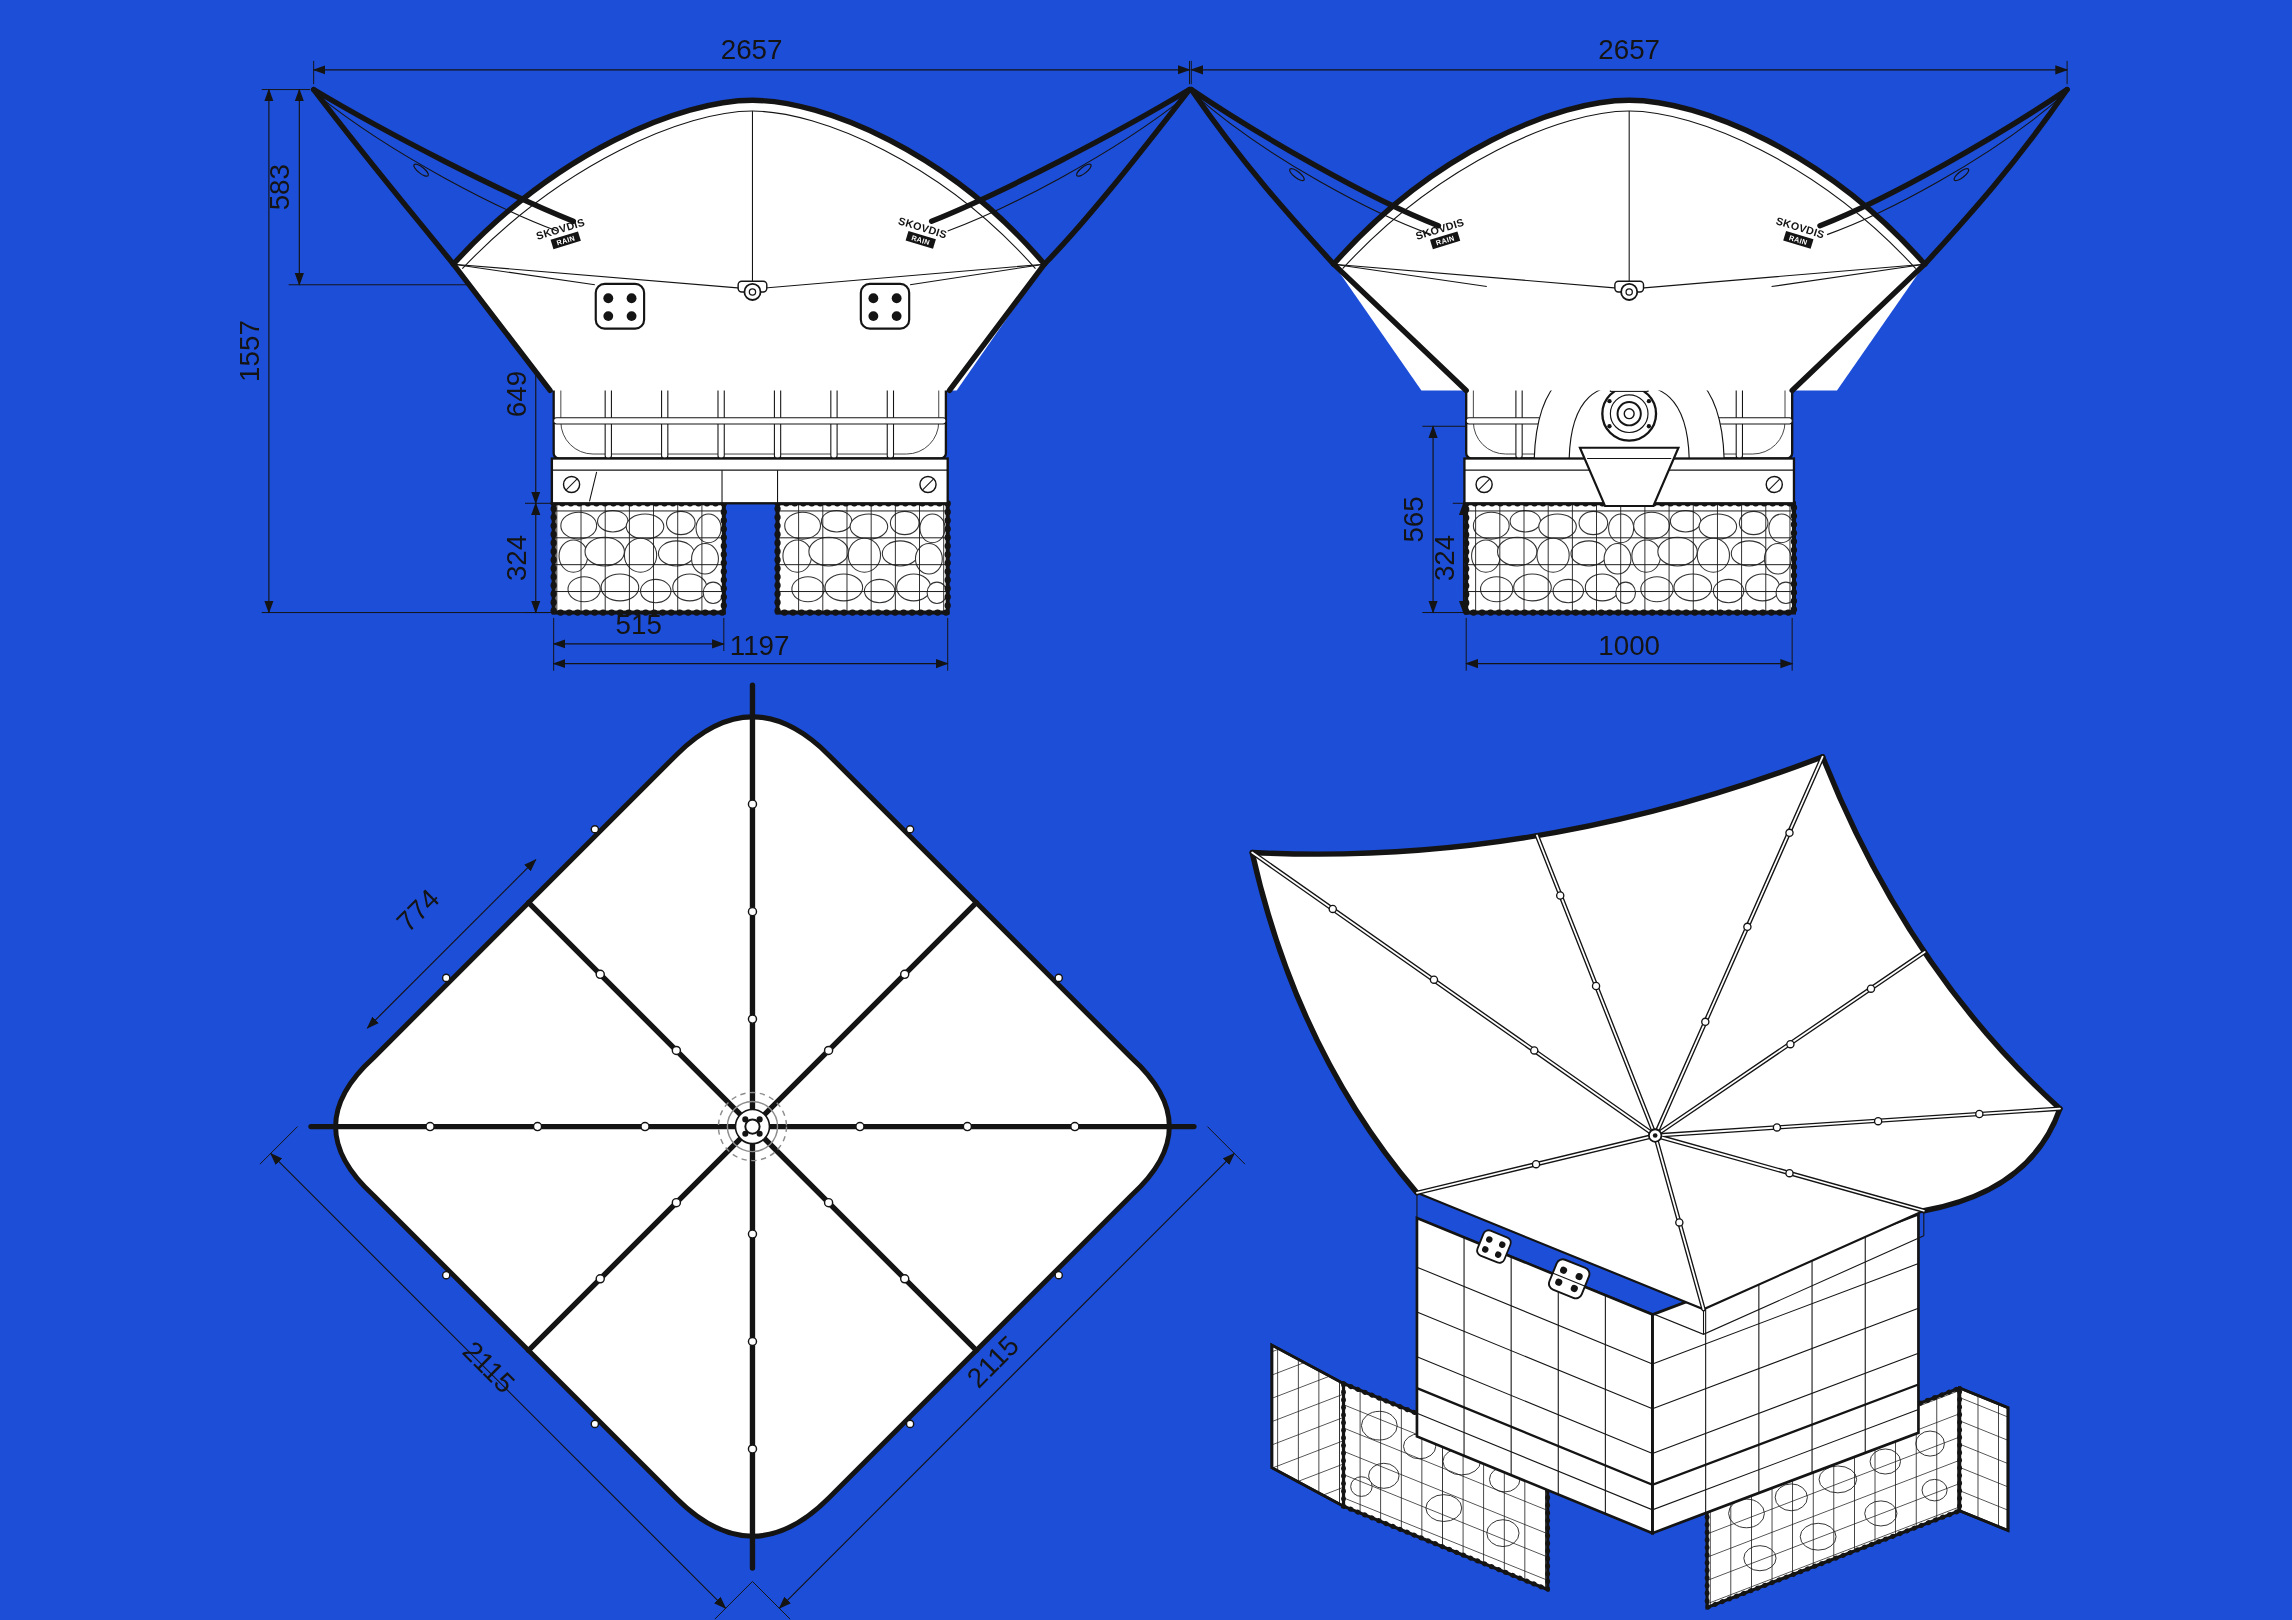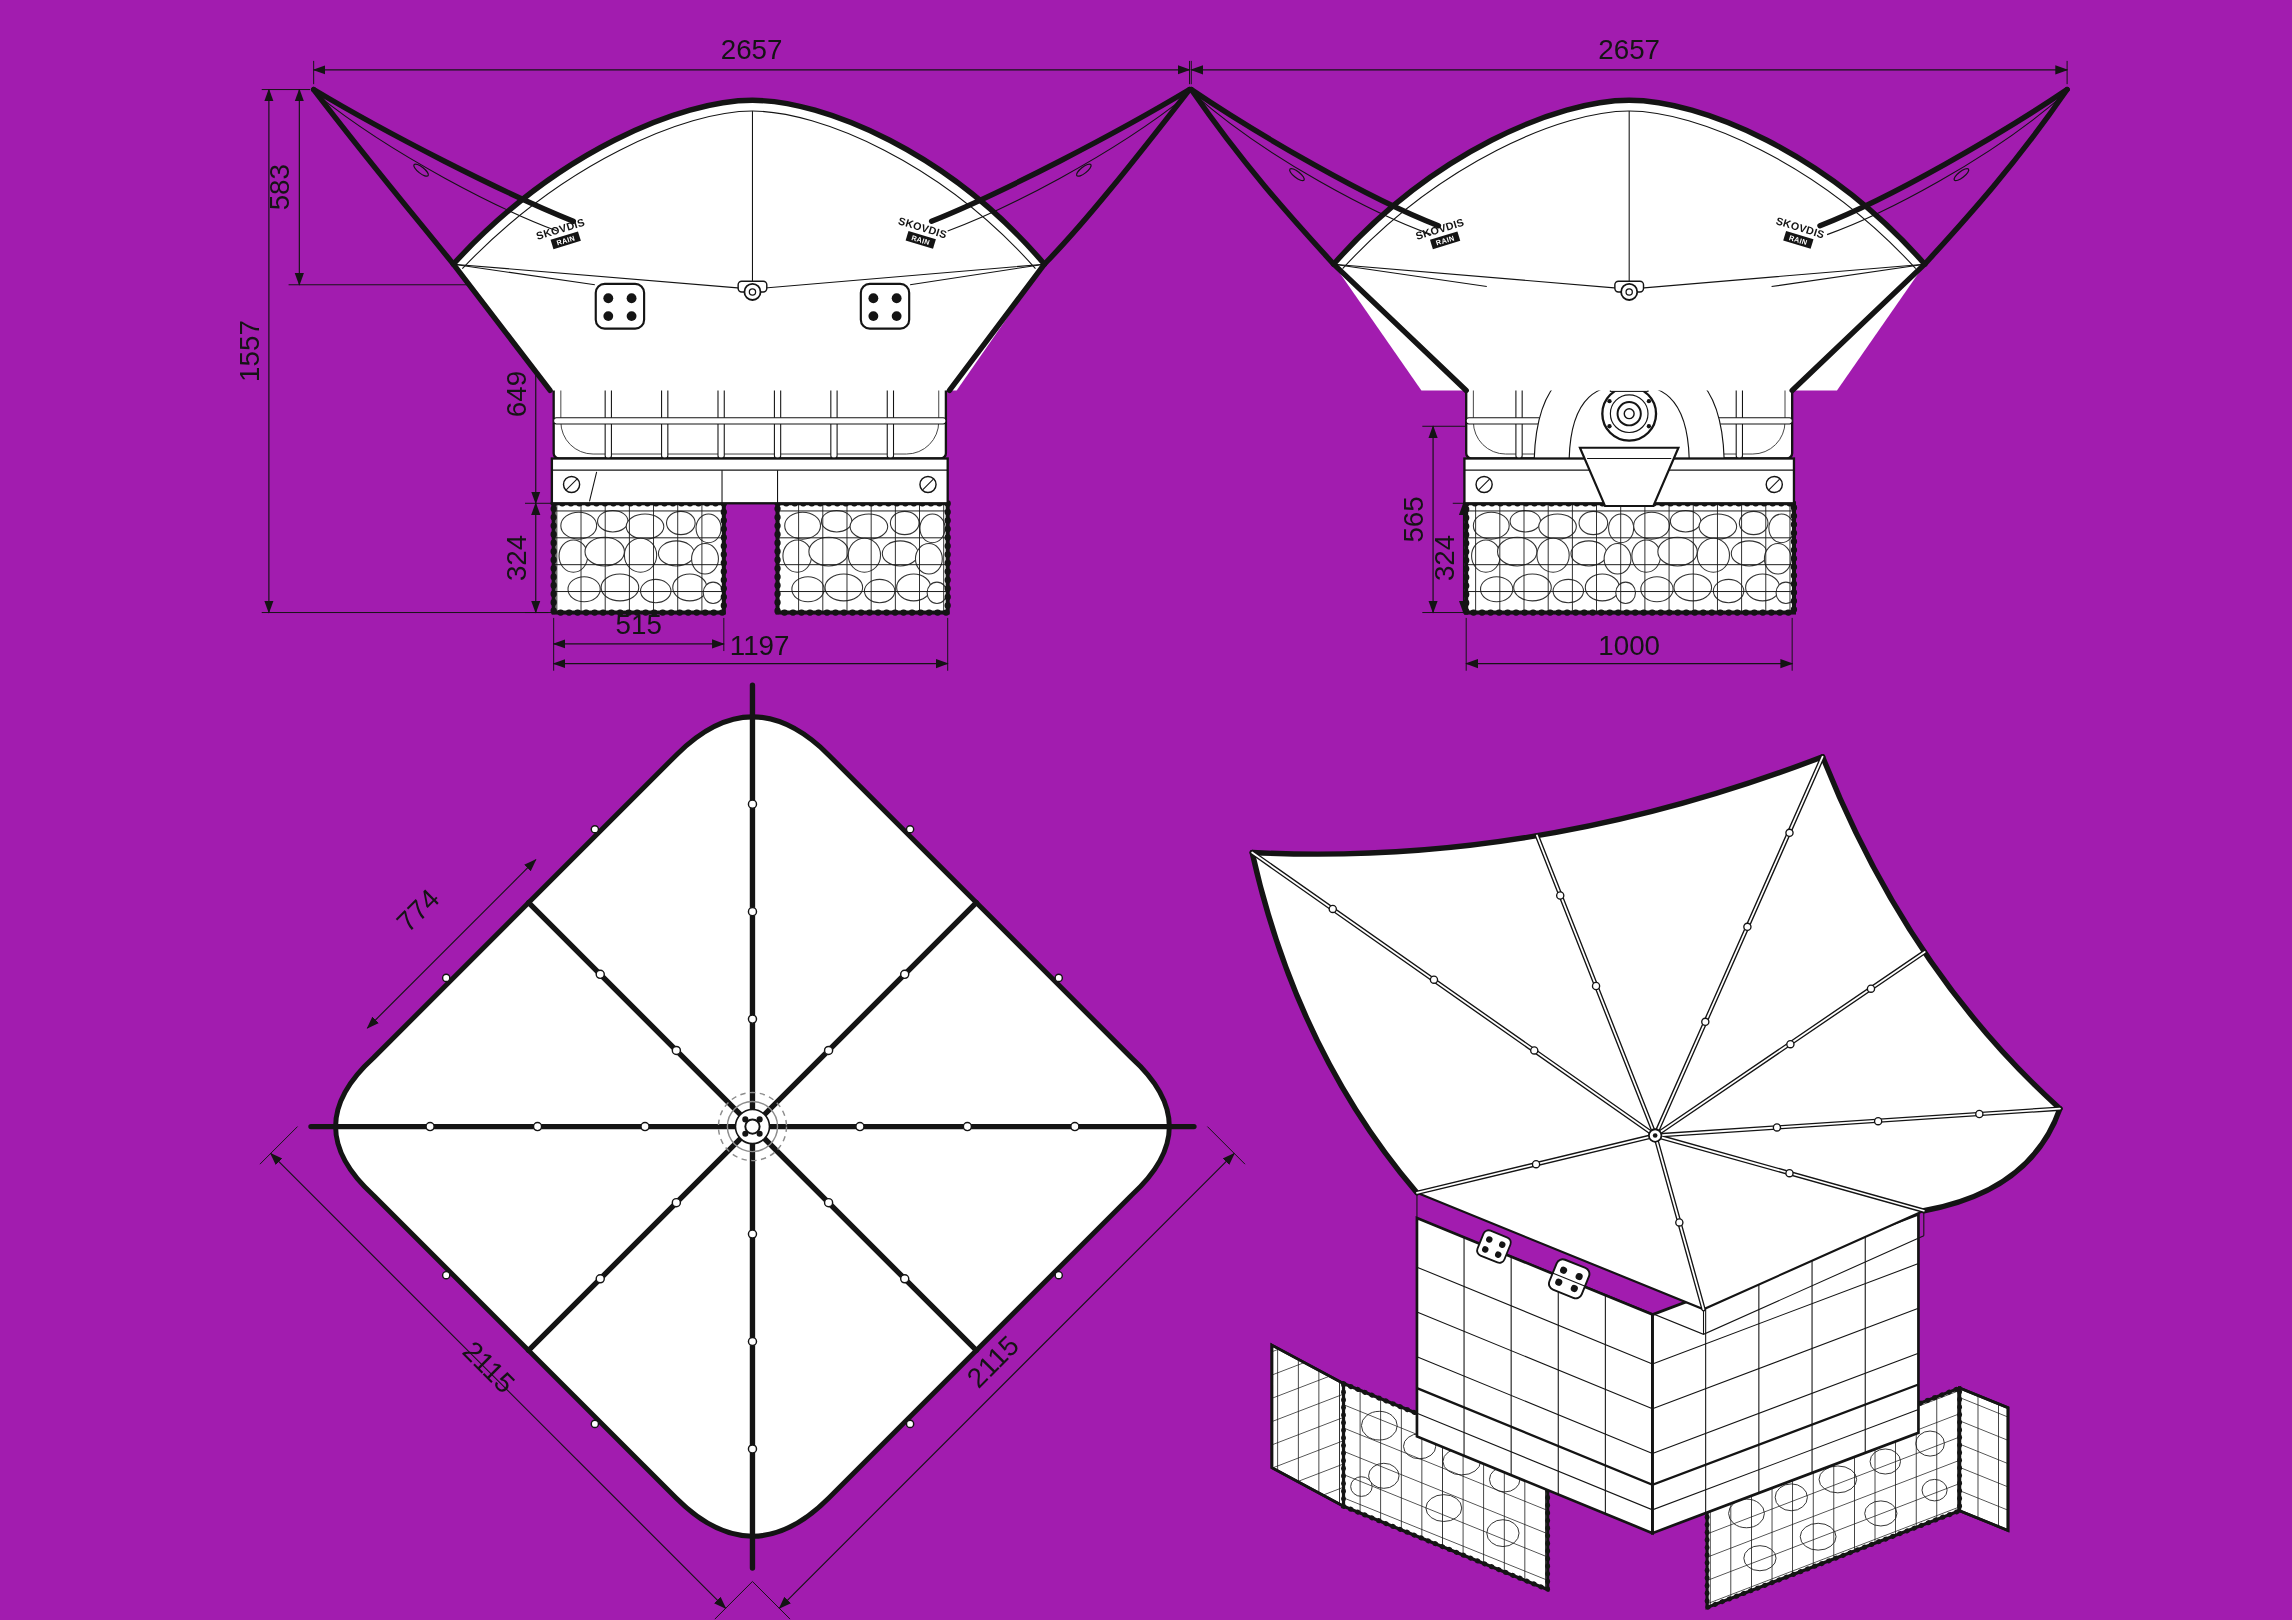--- a/index.html
+++ b/index.html
@@ -1,16 +1,16 @@
 <!DOCTYPE html>
 <html style="font-size:14.3px"><head>
 <meta charset="utf-8">
 <style>
   html,body{margin:0;padding:0;background:#ffffff;}
-  .sheet{position:relative;width:2293px;height:1620px;background:#a21caf;overflow:hidden;
+  .sheet{position:relative;width:2293px;height:1620px;background:#1d4ed8;overflow:hidden;
          font-family:"Liberation Sans", sans-serif;}
   svg{position:absolute;left:0;top:0;}
   .dim{font-family:"Liberation Sans", sans-serif;font-size:31px;fill:#141414;}
   .logo-brand{font-family:"Liberation Sans", sans-serif;font-size:12px;font-weight:bold;fill:#141414;letter-spacing:.3px;}
   .logo-tag{font-family:"Liberation Sans", sans-serif;font-size:8px;font-weight:bold;fill:#ffffff;letter-spacing:.4px;}
   .thin{stroke:#141414;stroke-width:1.2;fill:none;}
   .med{stroke:#141414;stroke-width:2.4;fill:none;}
   .thick{stroke:#141414;stroke-width:6;fill:none;stroke-linecap:round;}
   .rib{stroke:#141414;stroke-width:6;fill:none;stroke-linecap:round;}
   .dimline{stroke:#141414;stroke-width:1.3;fill:none;}

